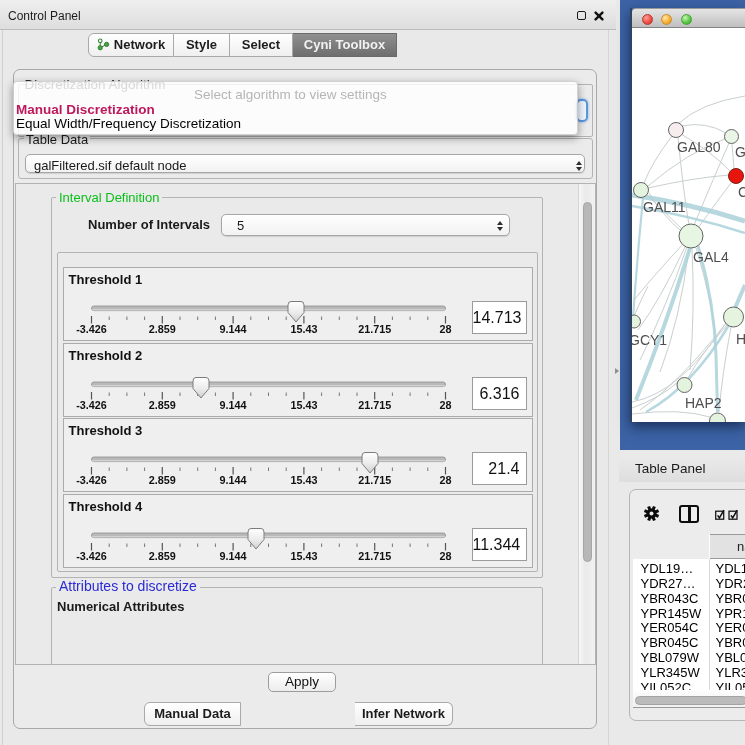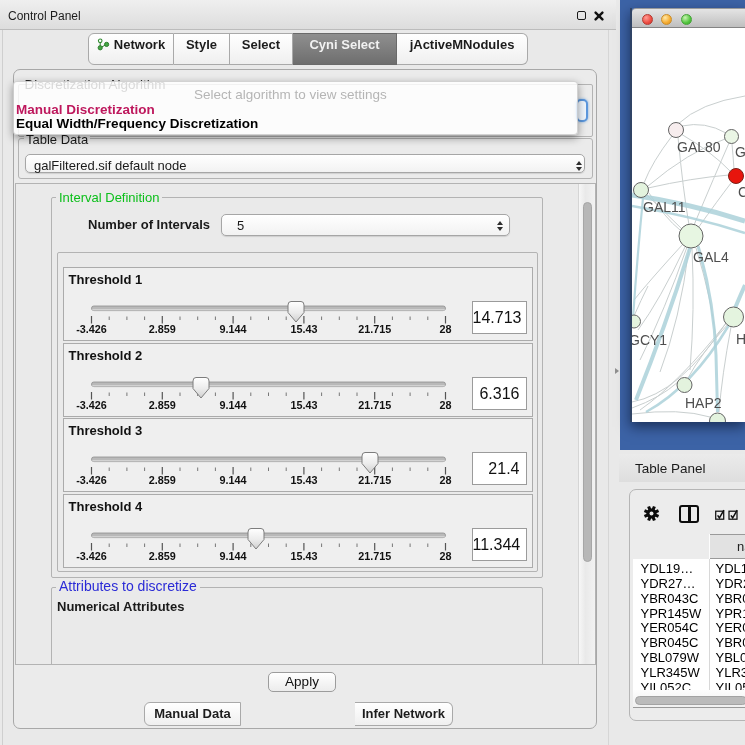--- a/index.html
+++ b/index.html
@@ -28,33 +28,32 @@
   <svg class="abs" style="left:594px;top:11px;" width="10" height="10" viewBox="0 0 10 10">
       <g stroke="#111" stroke-width="2.4" stroke-linecap="round">
         <line x1="1.6" y1="1.6" x2="8.4" y2="8.4"></line>
         <line x1="8.4" y1="1.6" x2="1.6" y2="8.4"></line>
       </g>
     </svg>
 </div>
 <div class="abs" style="left:2px;top:30px;width:1px;height:715px;background:#cfcfcf;"></div>
 <div class="abs" style="left:608px;top:30px;width:1px;height:715px;background:#d6d6d6;"></div>
 
-<div class="abs" style="left:88px;top:33px;width:440px;height:32px;">
+<div class="abs" style="left:88px;top:33px;width:440px;height:24px;">
   <div class="tseg first" style="left:0;width:86px;"><span style="display:inline-block;vertical-align:-2px;margin-right:4px;">
     <svg width="13" height="13" viewBox="0 0 13 13">
           <circle cx="3.2" cy="2.8" r="1.8" fill="#fff" stroke="#2e8b2e" stroke-width="1.1"></circle>
           <circle cx="3.2" cy="9.8" r="2.1" fill="#45a845" stroke="#2e7d2e" stroke-width="1"></circle>
           <circle cx="9.6" cy="6.4" r="2.1" fill="#45a845" stroke="#2e7d2e" stroke-width="1"></circle>
           <line x1="3.2" y1="4.4" x2="3.2" y2="8" stroke="#2e7d2e" stroke-width="1"></line>
           <line x1="4.8" y1="8.9" x2="8.2" y2="7.2" stroke="#2e7d2e" stroke-width="1"></line>
         </svg></span><span style="line-height:22px;">Network</span></div>
   <div class="tseg" style="left:86px;width:56px;line-height:22px;">Style</div>
   <div class="tseg" style="left:142px;width:63px;line-height:22px;">Select</div>
-  <div class="tseg dark" style="left:205px;width:104px;line-height:22px;">Cyni Select</div>
-  <div class="tseg last" style="left:309px;width:131px;line-height:22px;">jActiveMNodules</div>
+  <div class="tseg dark" style="left:205px;width:104px;line-height:22px;">Cyni Toolbox</div>
 </div>
 
 <div class="abs" style="left:13px;top:69px;width:584px;height:660px;background:#ebebeb;border:1px solid #a8a8a8;border-radius:7px;"></div>
 
 <div class="group" style="left:18px;top:84px;width:575px;height:53px;"></div>
 <div class="abs" style="left:24.5px;top:76.5px;font-size:13.5px;color:#2a2a2a;">Discretization Algorithm</div>
 
 <div class="abs" style="left:576px;top:99px;width:11.5px;height:23px;border:2.5px solid #5c97dc;border-radius:5px;background:#eef5fc;box-shadow:0 0 3px #7aabe0;"></div>
 
 <div class="group" style="left:18px;top:138px;width:575px;height:41px;border-radius:3px;"></div>
@@ -257,21 +256,21 @@
   </div>
 
   <div class="group" style="left:35px;top:403px;width:492px;height:90px;"></div>
   <div class="gtitle" style="left:40px;top:396px;color:#2a2ad6;font-size:14px;">Attributes to discretize</div>
   <div class="abs bold" style="left:41px;top:415px;font-size:13px;">Numerical Attributes</div>
 </div>
 
 <div class="abs" style="left:12.5px;top:81px;width:565.5px;height:53.5px;background:rgba(255,255,255,0.82);border:1px solid rgba(175,175,175,0.55);border-radius:4px;box-shadow:0 3px 9px rgba(0,0,0,0.4);"></div>
 <div class="abs" style="left:194px;top:87px;font-size:13.5px;color:#b5b5b5;">Select algorithm to view settings</div>
 <div class="abs" style="left:16px;top:101.5px;font-size:13.5px;font-weight:bold;color:#be185d;">Manual Discretization</div>
-<div class="abs" style="left:16px;top:115.8px;font-size:13.5px;color:#000;font-weight:bold;">Equal Width/Frequency Discretization</div>
+<div class="abs" style="left:16px;top:115.8px;font-size:13.5px;color:#000;">Equal Width/Frequency Discretization</div>
 
 <div class="abs" style="left:268px;top:672px;width:68px;height:20px;background:linear-gradient(#ffffff,#ececec);border:1px solid #9c9c9c;border-radius:5px;text-align:center;font-size:13.5px;line-height:18px;color:#111;">Apply</div>
 <div class="abs" style="left:144px;top:702px;width:322px;height:24px;">
   <div class="tseg first" style="left:0;width:97px;line-height:22px;">Manual Data</div>
   <div class="tseg last" style="left:211px;width:98px;line-height:22px;">Infer Network</div>
 </div>
 
 <div class="abs" style="left:615px;top:367.5px;width:0;height:0;border-top:3.5px solid transparent;border-bottom:3.5px solid transparent;border-left:4.5px solid #909090;"></div>
 
 <div class="abs" style="left:620px;top:0;width:125px;height:450px;background:#3c63a6;"></div>

